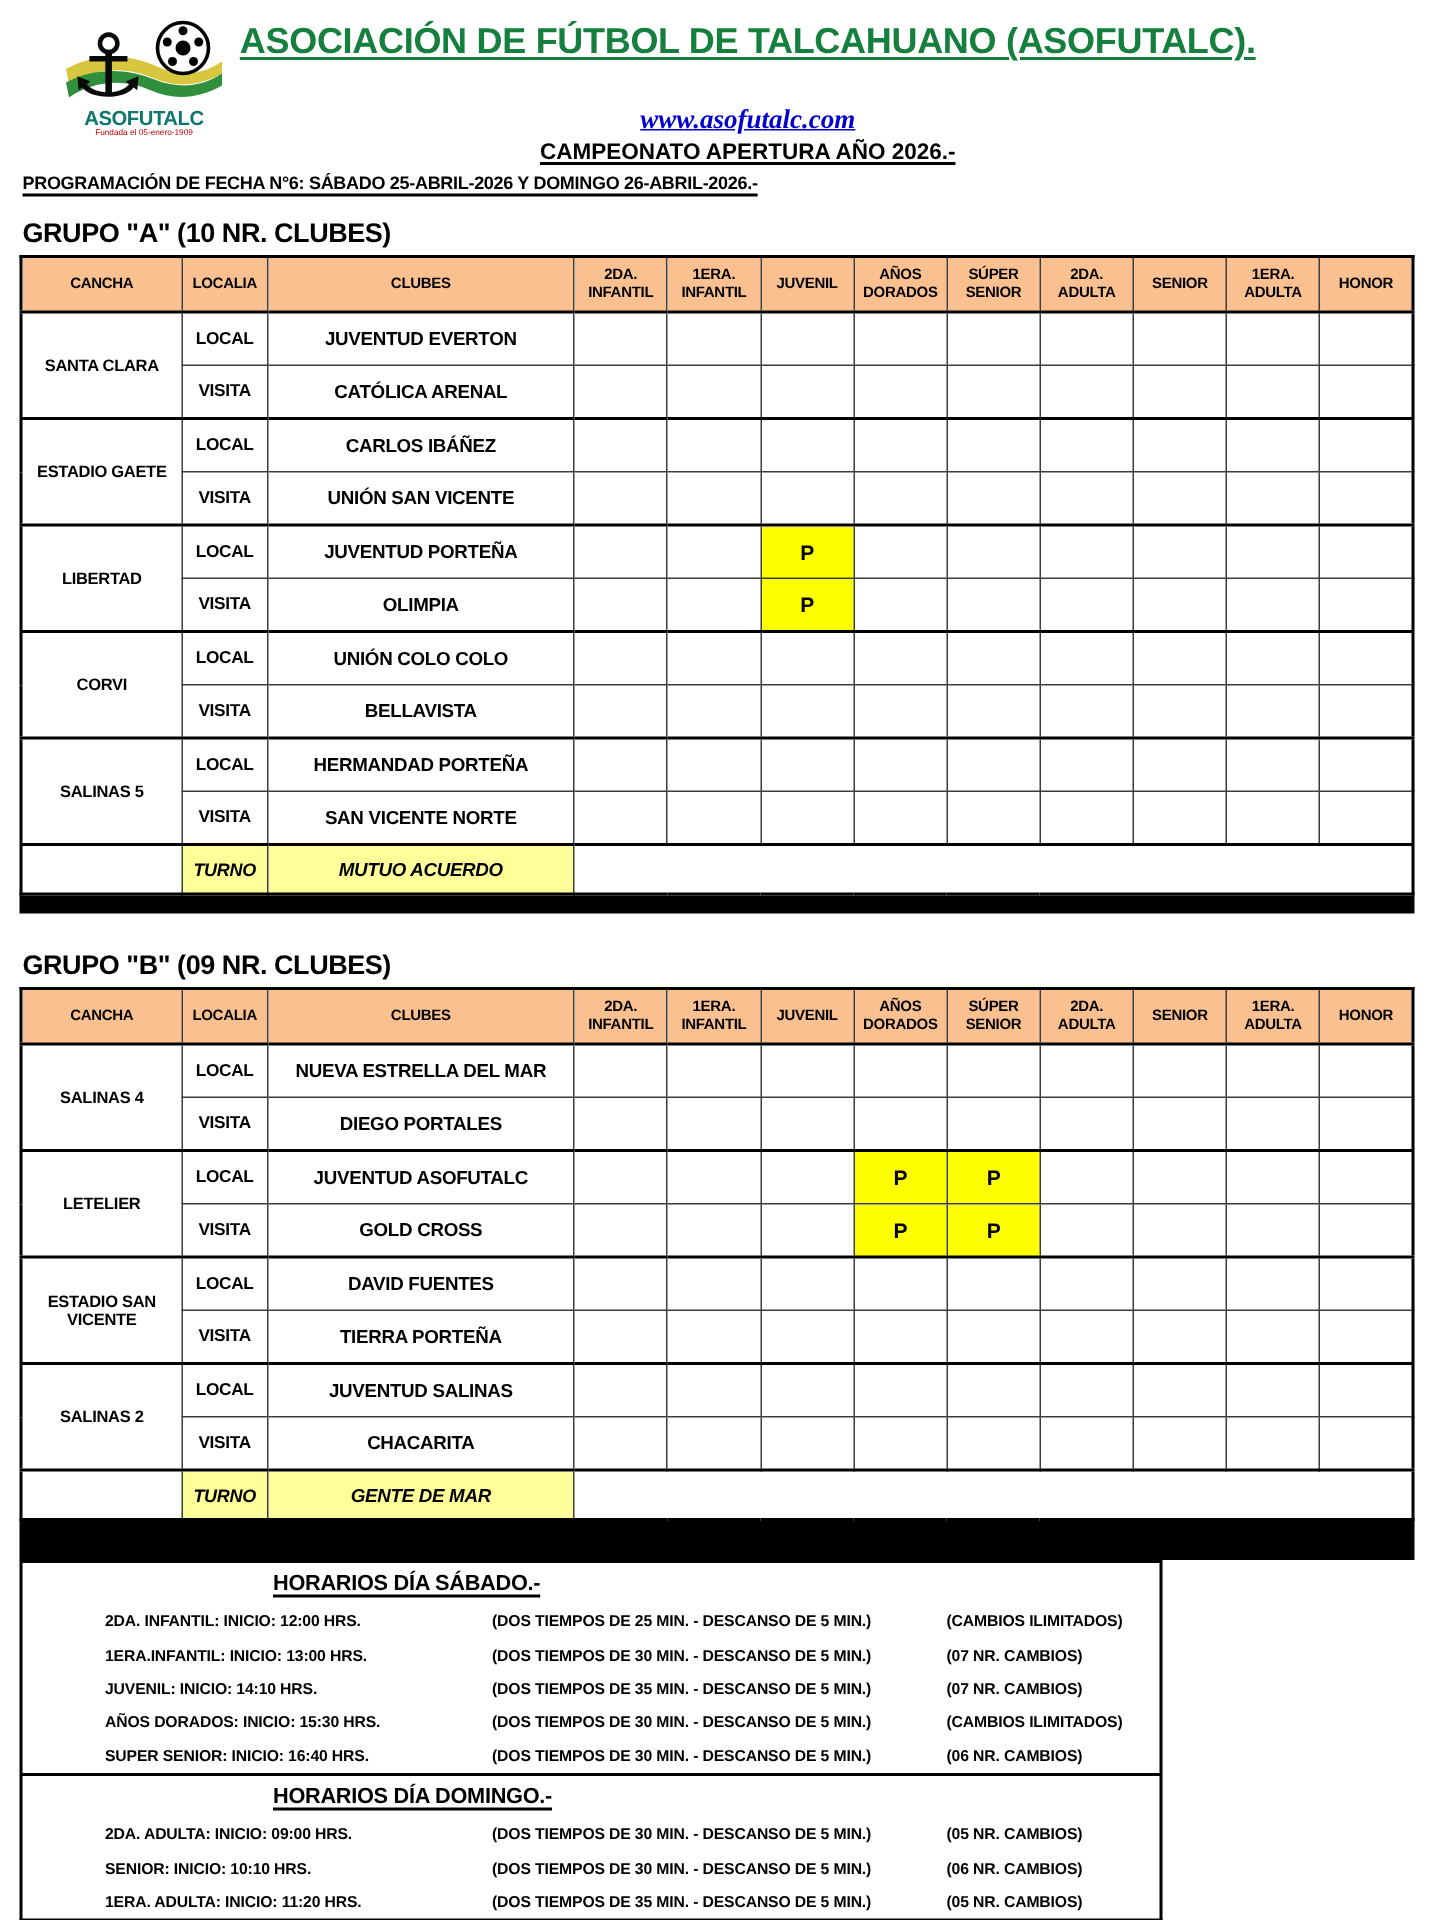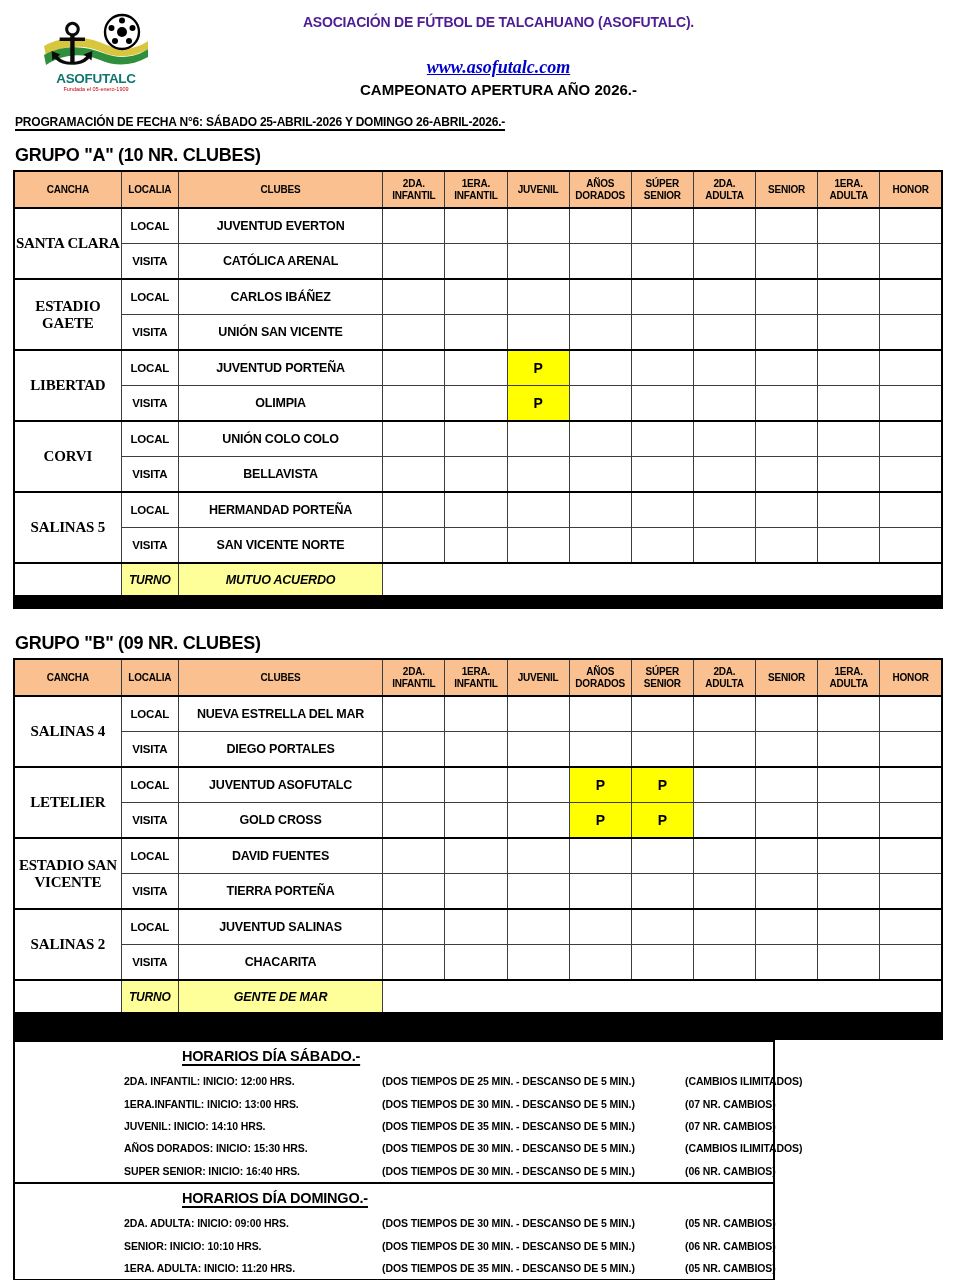--- a/index.html
+++ b/index.html
@@ -10,51 +10,51 @@
   .content { padding:6px 0 0 13px; }
 
   
   .header { position:relative; height:92px; }
   .logo { position:absolute; left:24px; top:2px; width:118px; text-align:center; }
   .logo svg { display:block; margin:0 auto; }
   .logo-abbrev { font-size:13.5px; font-weight:bold; color:#0f766e; letter-spacing:-0.3px; line-height:1; }
   .logo-founded { font-size:5.5px; color:#C00000; line-height:1.4; }
   .title-block { position:absolute; left:30px; right:0; top:8px; text-align:center; }
   .main-title {
-    font-size:14px; font-weight:bold; color:#4c1d95; letter-spacing:-0.2px;
-    text-decoration-thickness:2px; text-underline-offset:3px;
+    font-size:24px; font-weight:bold; color:#15803d; letter-spacing:-0.2px;
+    text-decoration:underline; text-decoration-thickness:2px; text-underline-offset:3px;
   }
   .website {
     display:inline-block; margin-top:9px; font-family:"Liberation Serif", serif;
     font-style:italic; font-weight:bold; font-size:18px; color:#0000CC;
     text-decoration:underline; cursor:pointer;
   }
   .championship {
     margin-top:3px; font-size:15px; font-weight:bold;
-    text-decoration-thickness:2px; text-underline-offset:2px;
+    text-decoration:underline; text-decoration-thickness:2px; text-underline-offset:2px;
   }
   .fixture-line {
     margin:17px 0 0 2px; font-size:12px; font-weight:bold; letter-spacing:-0.2px;
     text-decoration:underline; text-decoration-thickness:2px; text-underline-offset:3px;
   }
 
   
   .group-title { font-size:18px; font-weight:bold; letter-spacing:-0.3px; margin:16px 0 4px 2px; }
   #group-1 .group-title { margin-top:24px; }
   table.fixture { border-collapse:collapse; table-layout:fixed; width:930px; border:2px solid #000; }
   table.fixture th, table.fixture td {
     border:1px solid #3d3d3d; text-align:center; vertical-align:middle;
     overflow:hidden; letter-spacing:-0.2px; padding:0;
   }
   table.fixture thead th {
     background:var(--header-fill); font-size:10px; font-weight:bold;
     height:33px; line-height:1.2; border-bottom:2px solid #000; padding:1px 2px;
   }
   tr.venue-start > td { border-top:2px solid #000; }
-  td.cancha { font-size:15px; font-weight:bold; padding:0 10px;font-family:Liberation Serif, serif; }
+  td.cancha { font-size:11px; font-weight:bold; padding:0 10px; }
   td.loc { font-size:11.5px; font-weight:bold; }
   td.club { font-size:12.5px; font-weight:bold; }
   td.cat { font-size:14px; font-weight:bold; }
   td.cat.mark { background:var(--mark-fill); }
   .venue-row td { height:34px; }
   tr.turno-row td { border-top:2px solid #000; height:31px; }
   td.turno-l { background:var(--turno-fill); font-size:12px; font-weight:bold; font-style:italic; }
   td.turno-v { background:var(--turno-fill); font-size:12.5px; font-weight:bold; font-style:italic; }
   .bar { width:930px; background:#000; }
   .bar-a { height:12px; }
@@ -62,21 +62,21 @@
 
   
   .sched-box { width:762px; box-sizing:border-box; border:2px solid #000; padding-top:5px; }
   .sched-box.second { border-top:none; }
   .sched-title-wrap { padding-left:167px; height:23px; }
   .sched-title {
     display:inline-block; font-size:14.5px; font-weight:bold; letter-spacing:-0.2px;
     text-decoration:underline; text-decoration-thickness:2px; text-underline-offset:3px;
   }
   .sched-row {
-    display:grid; grid-template-columns:258px 303px auto; padding-left:109px;
+    display:grid; grid-template-columns:258px 303px auto; padding-left:55px;
     height:22.4px; align-items:center;
   }
   .sched-row span { font-size:10.5px; font-weight:bold; letter-spacing:-0.1px; white-space:nowrap; }
 </style>
 </head>
 <body style="--header-fill: #FAC090; --mark-fill: #FFFF00; --turno-fill: #FFFF99;">
 
 <div class="content">
 
   <div class="header">

